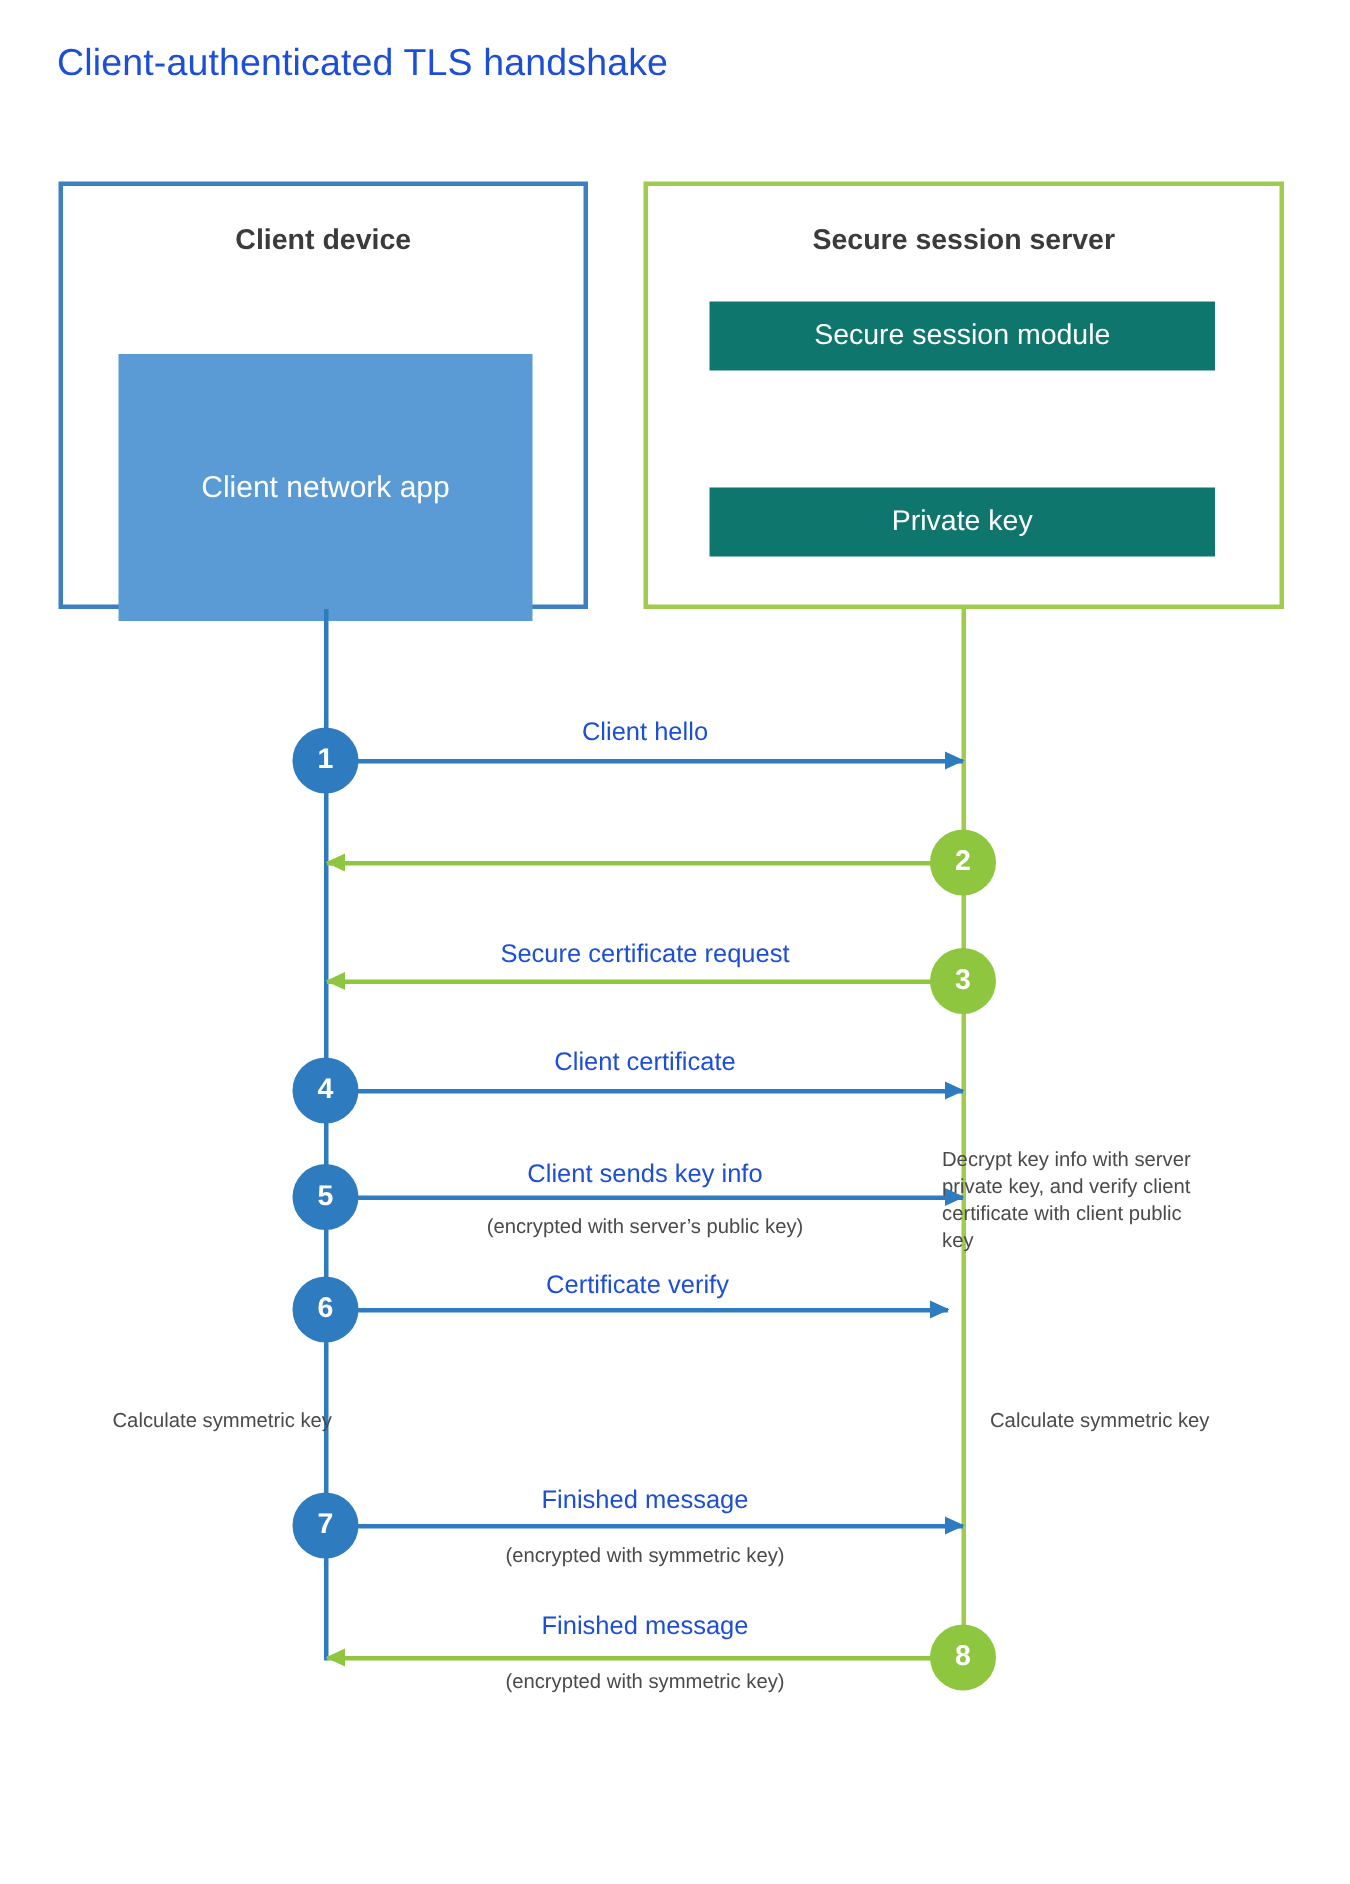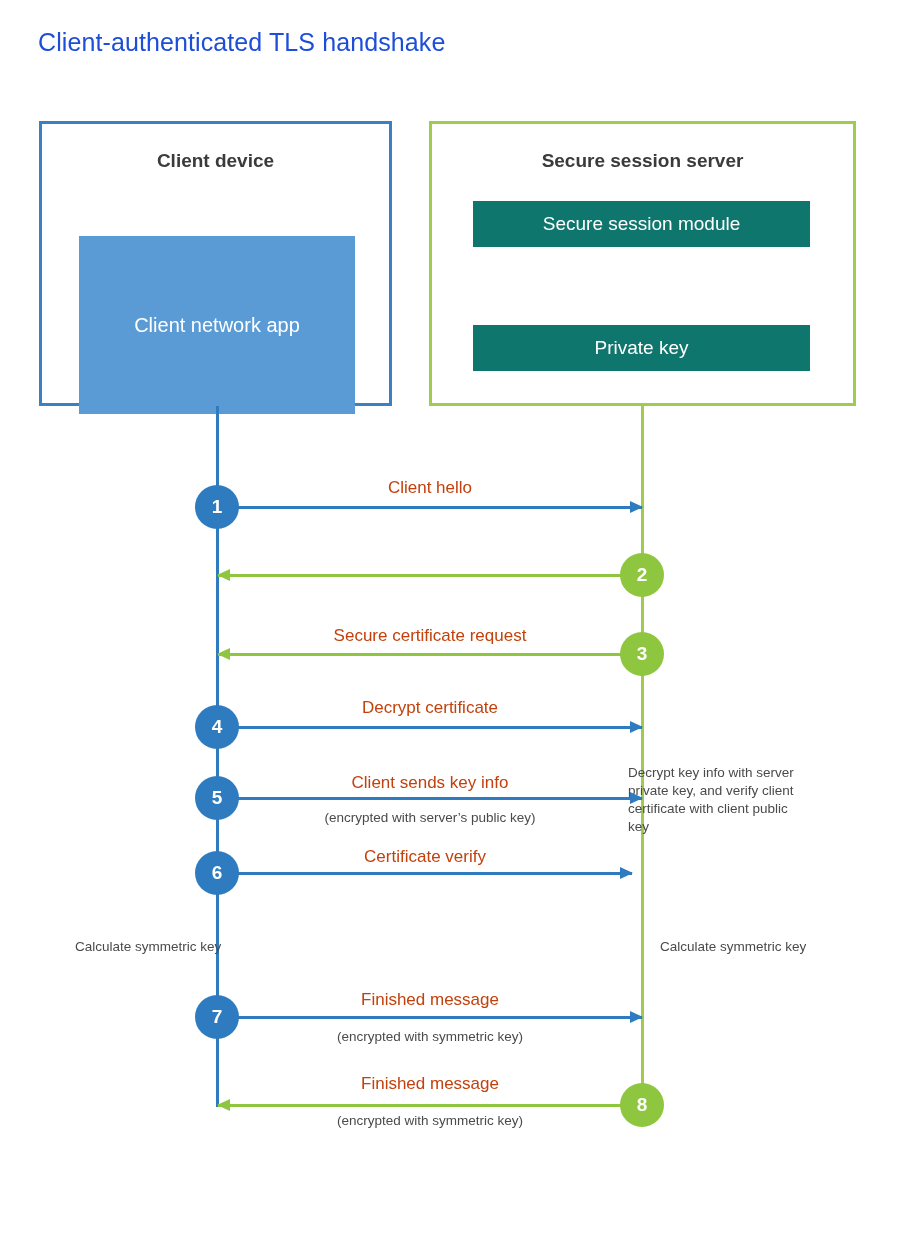--- a/index.html
+++ b/index.html
@@ -72,21 +72,21 @@
     border-top:6.5px solid transparent;border-bottom:6.5px solid transparent;
   }
   .msg-arrow.to-client .head{
     left:-1px;border-right:13px solid #8fc63f;
     border-top:6.5px solid transparent;border-bottom:6.5px solid transparent;
   }
 
   
   .msg-label{
     position:absolute;text-align:center;
-    font-size:17px;color:#c2410c;white-space:nowrap;
+    font-size:17px;color:#1d4ed8;white-space:nowrap;
   }
   .msg-sub{
     position:absolute;text-align:center;
     font-size:13.5px;color:#4a4a4a;white-space:nowrap;
   }
 
   
   .side-note{
     position:absolute;font-size:13.5px;line-height:18px;color:#4a4a4a;
   }
@@ -126,21 +126,21 @@
 
   <div class="msg-arrow to-client" style="left:218px;top:653px;width:424px;">
       <span class="head"></span>
     </div>
   <div class="msg-label" style="left:218px;top:626px;width:424px;">Secure certificate request</div>
   <div class="step-circle green" style="top:632px;">3</div>
 
   <div class="msg-arrow to-server" style="left:218px;top:726px;width:424px;">
       <span class="head"></span>
     </div>
-  <div class="msg-label" style="left:218px;top:698px;width:424px;">Decrypt certificate</div>
+  <div class="msg-label" style="left:218px;top:698px;width:424px;">Client certificate</div>
   <div class="step-circle blue" style="top:705px;">4</div>
 
   <div class="msg-arrow to-server" style="left:218px;top:797px;width:424px;">
       <span class="head"></span>
     </div>
   <div class="msg-label" style="left:218px;top:773px;width:424px;">Client sends key info</div>
   <div class="msg-sub" style="left:218px;top:810px;width:424px;">(encrypted with server’s public key)</div>
   <div class="step-circle blue" style="top:776px;">5</div>
 
   <div class="msg-arrow to-server" style="left:218px;top:872px;width:414px;">

